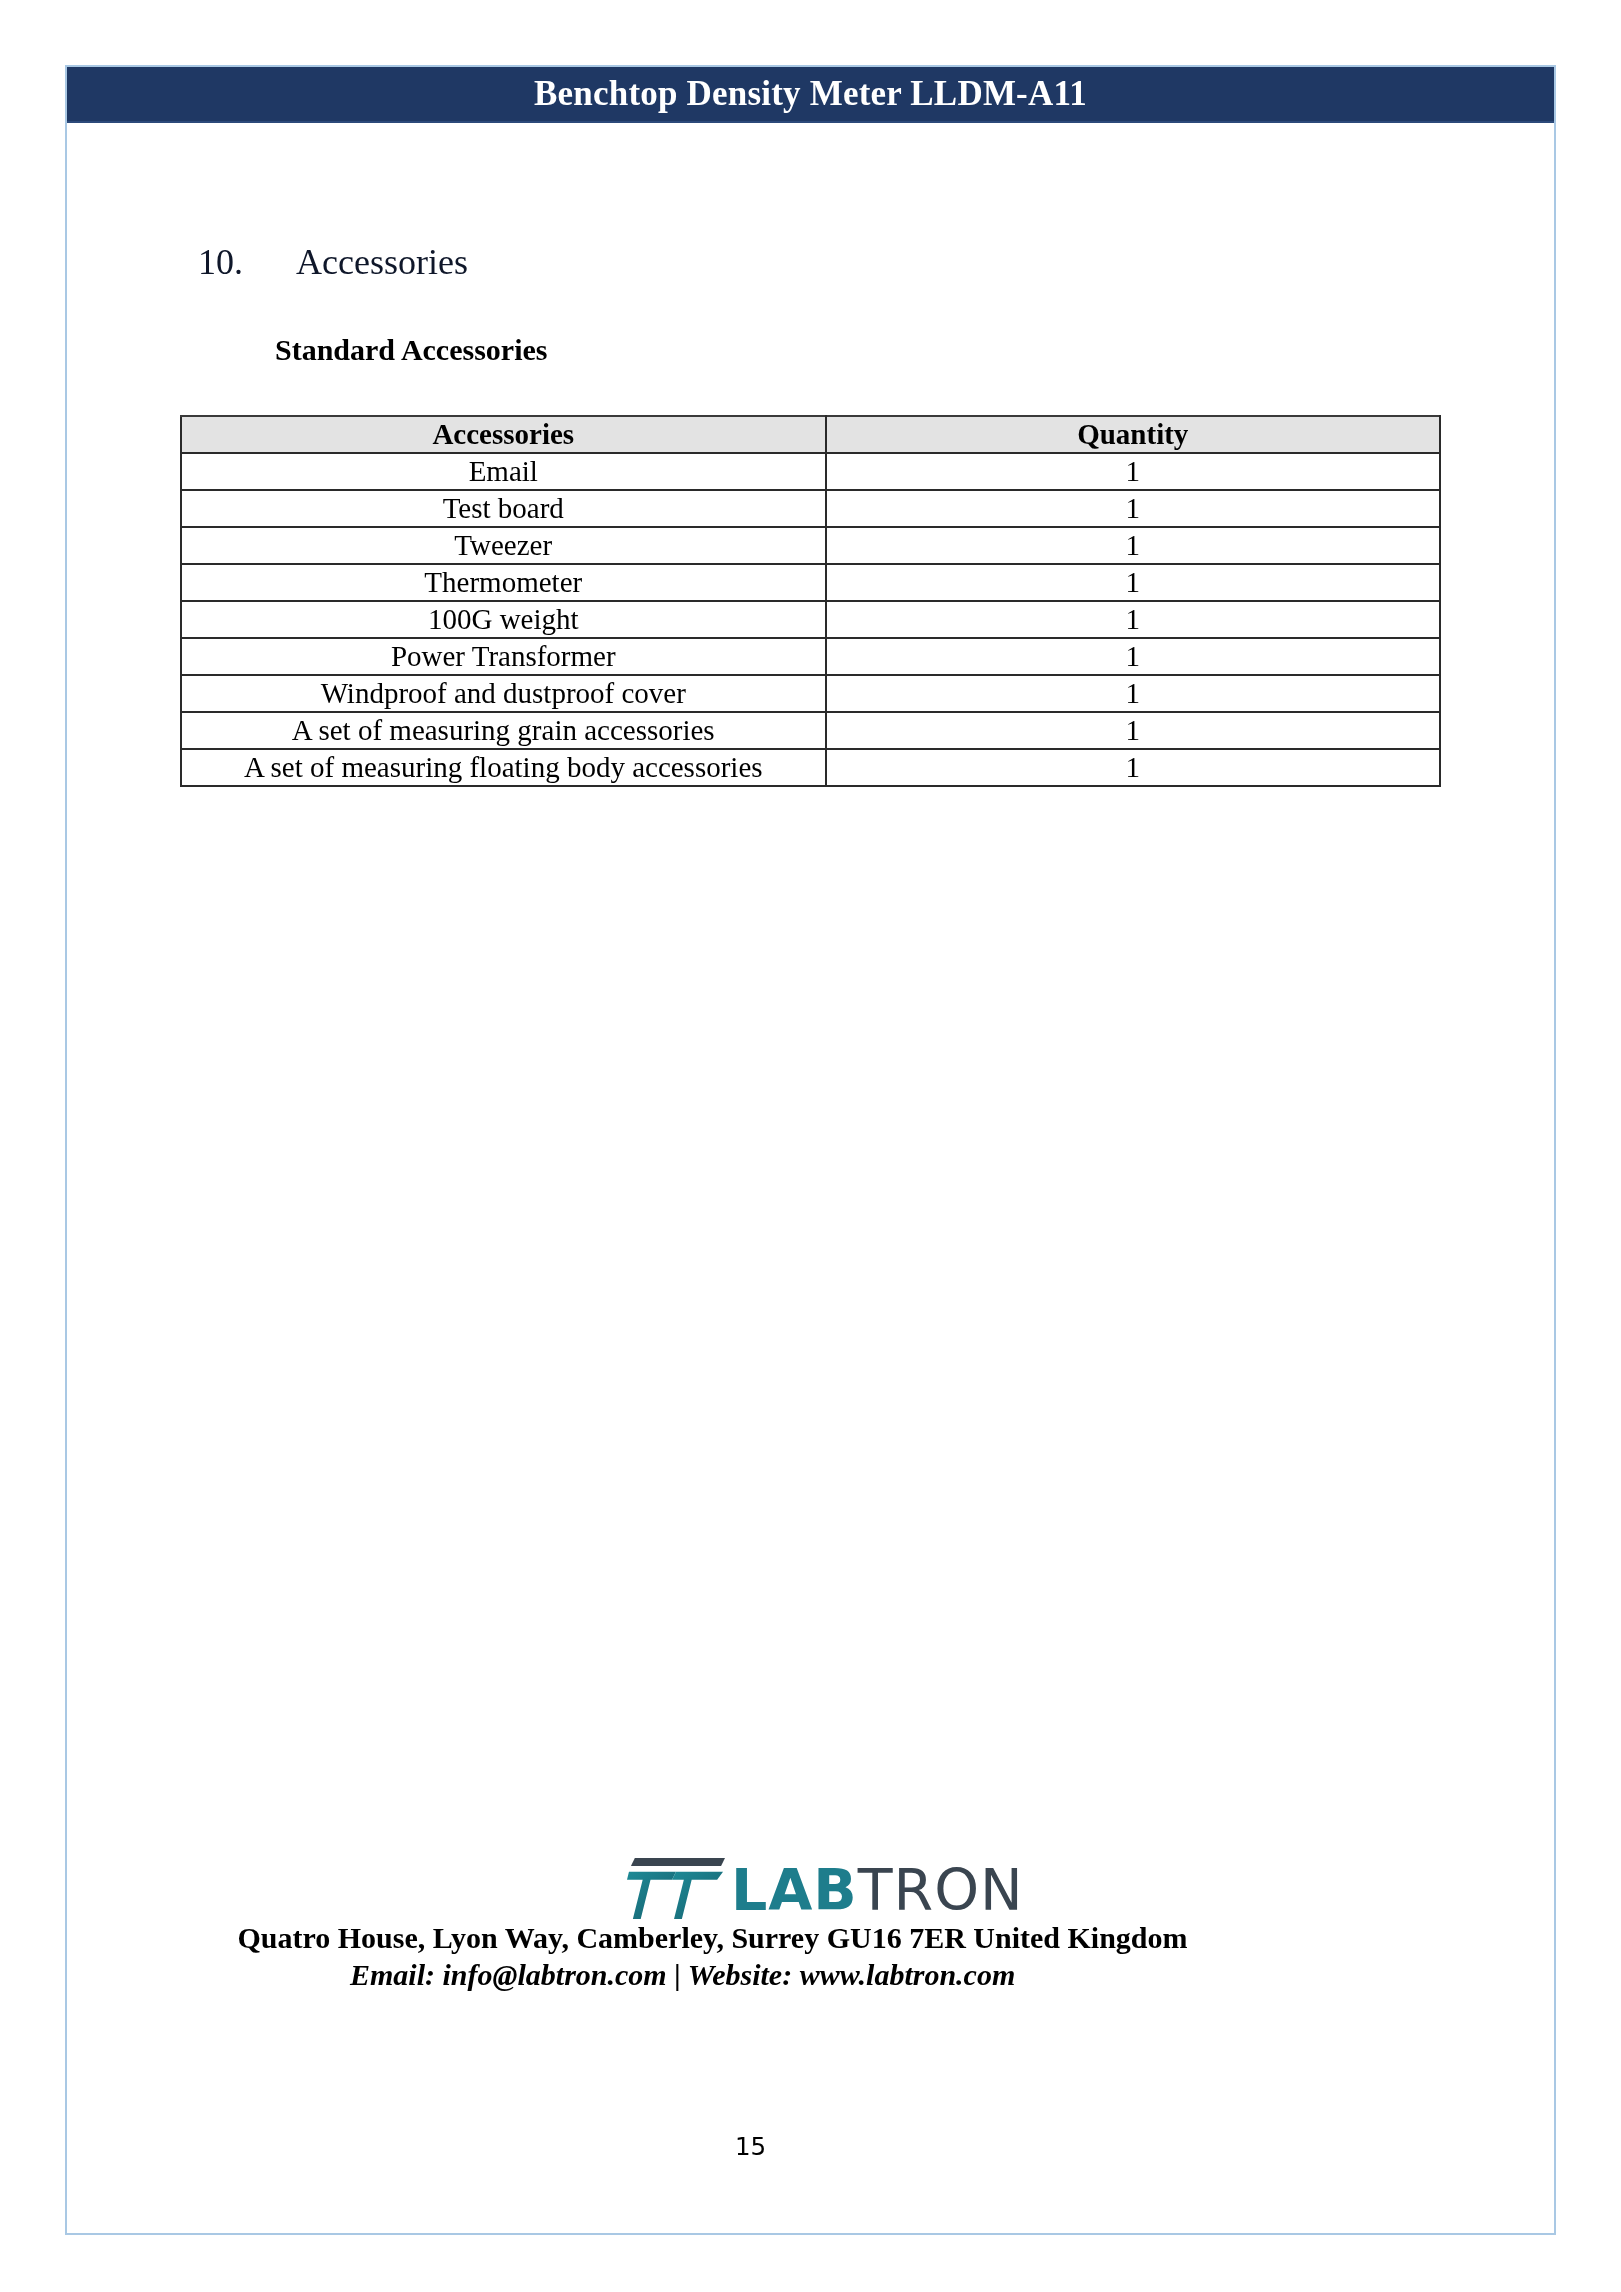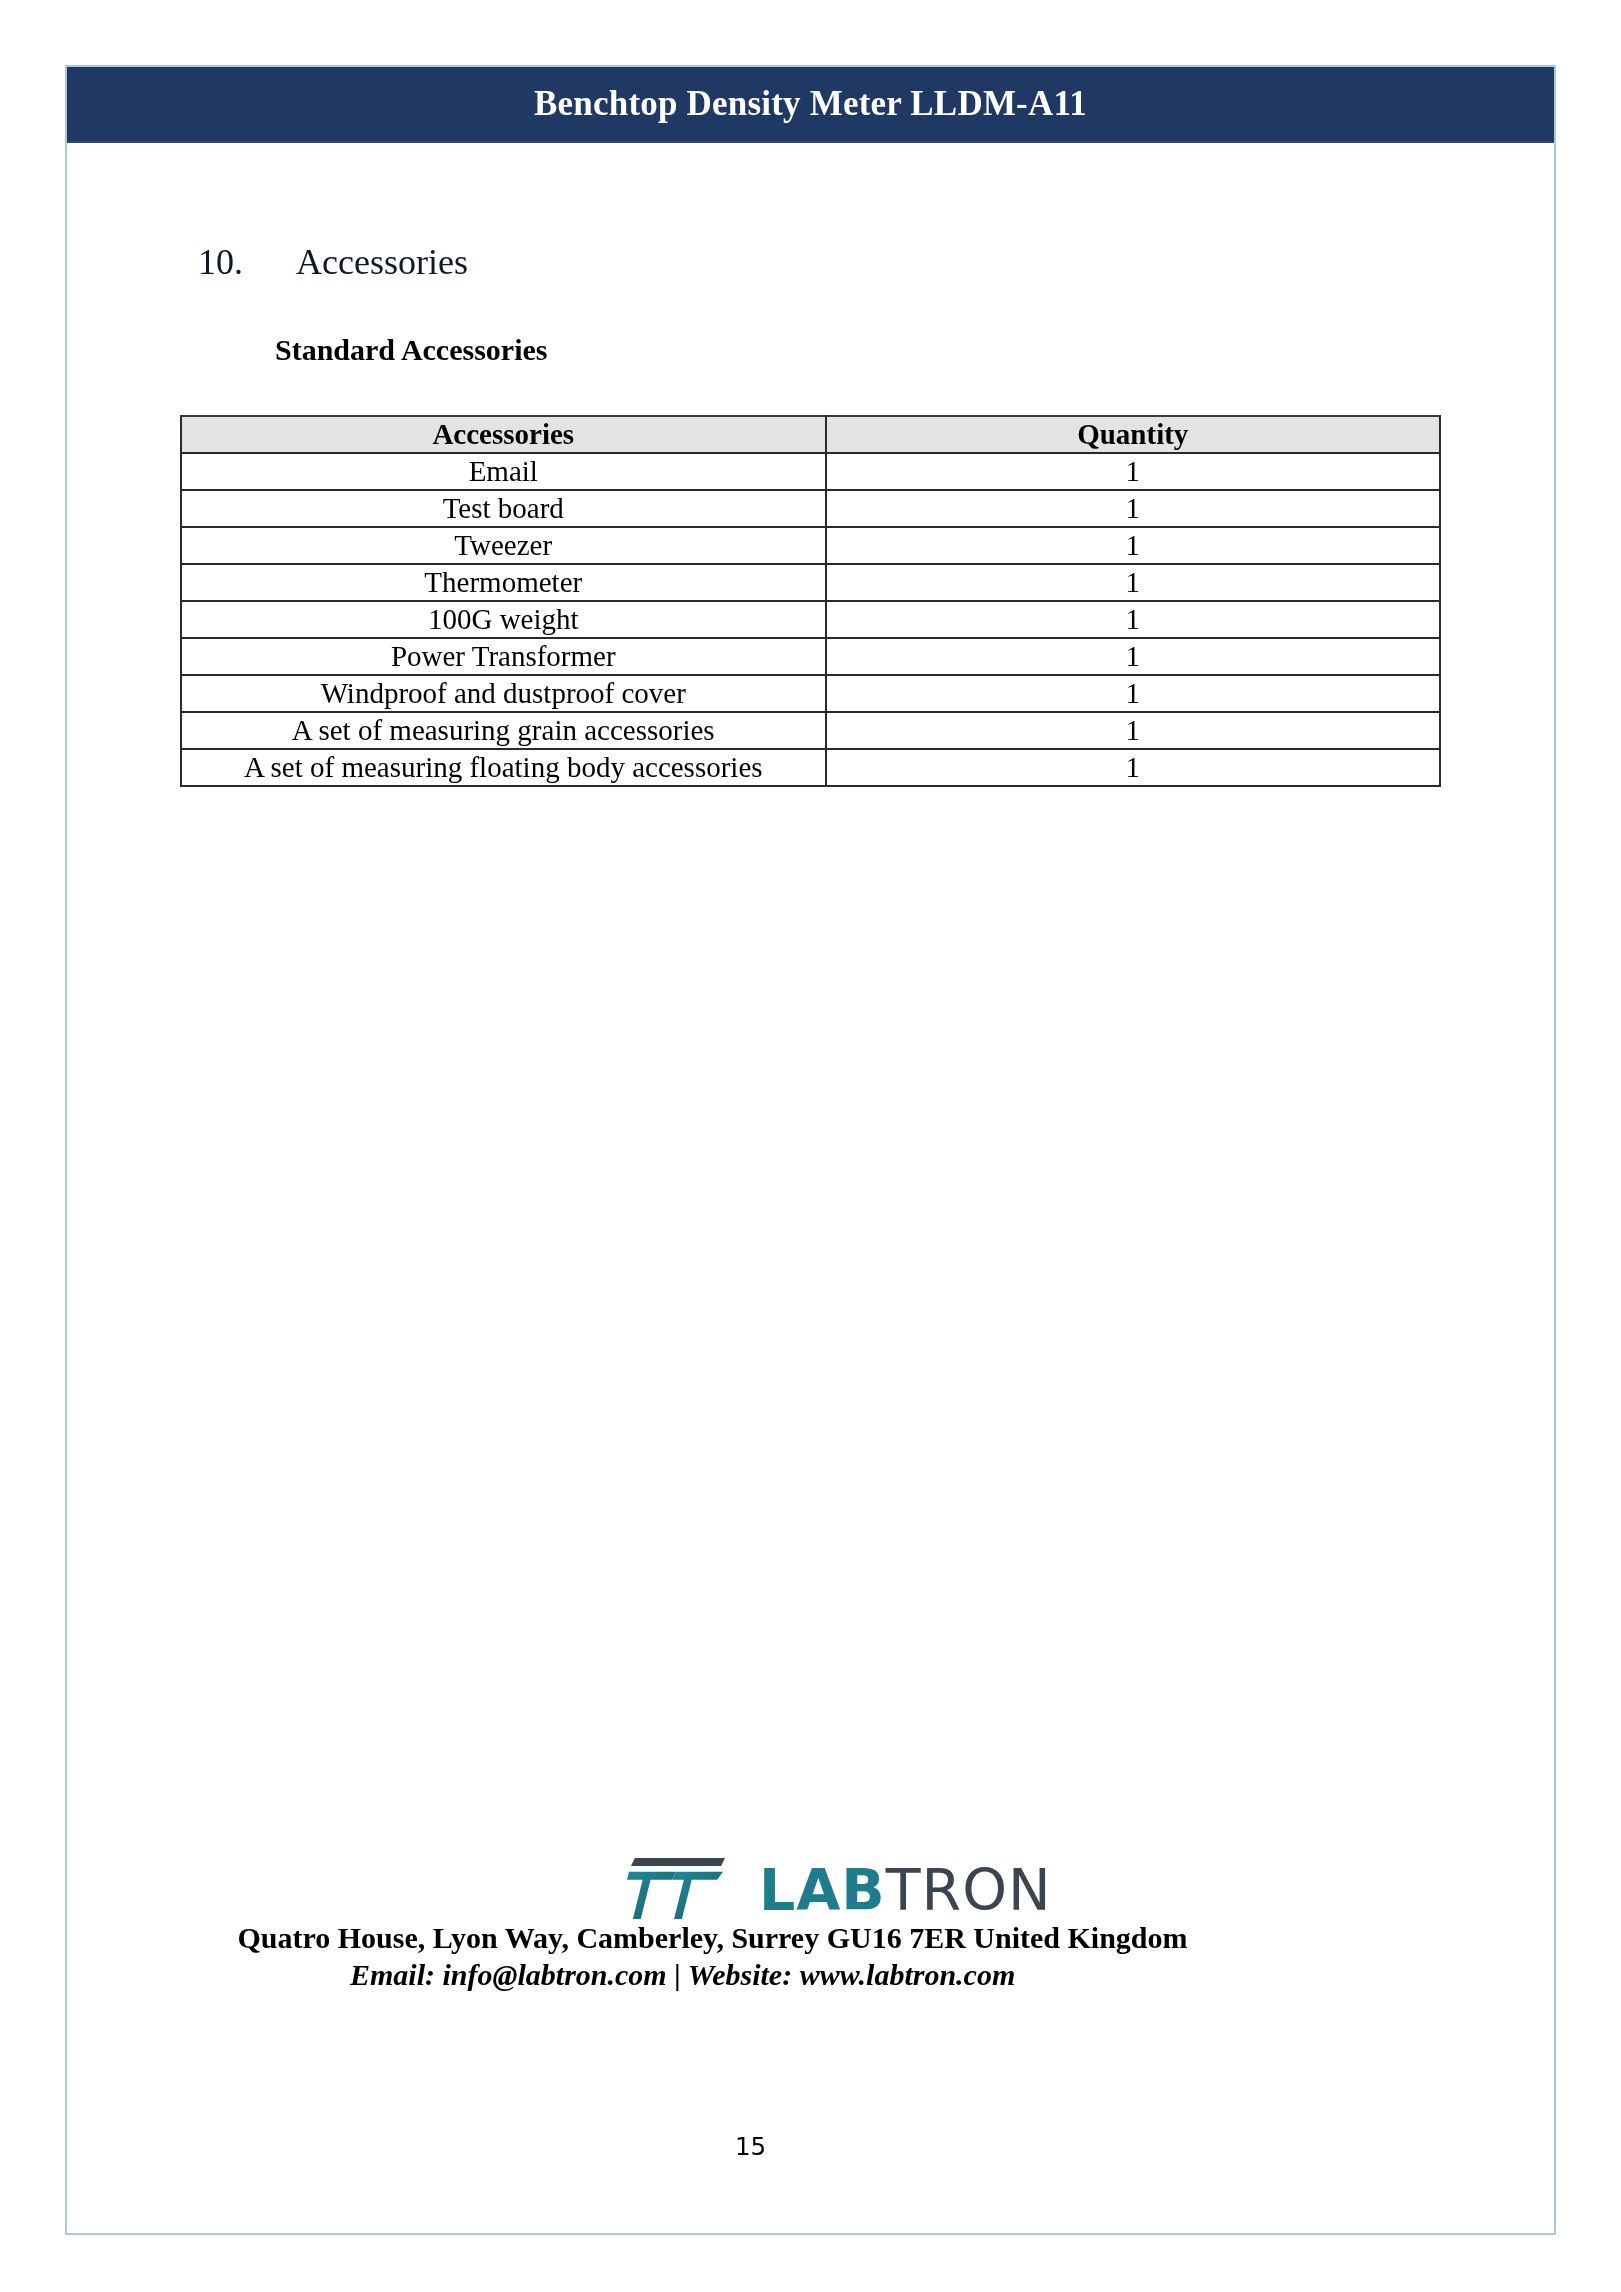--- a/index.html
+++ b/index.html
@@ -22,21 +22,21 @@
       width: 1491px;
       height: 2170px;
       border: 2px solid #a9c8e4;
       box-sizing: border-box;
     }
     .header-band {
       position: absolute;
       left: 67px;
       top: 67px;
       width: 1487px;
-      height: 76px;
+      height: 56px;
       background: #1f3864;
       border-bottom: 2px solid #2c4a7a;
       box-sizing: border-box;
       display: flex;
       align-items: center;
       justify-content: center;
     }
     .header-title {
       color: #ffffff;
       font-family: "Liberation Serif", "DejaVu Serif", serif;
@@ -103,21 +103,21 @@
       height: 65px;
       margin-right: 5.9px;
     }
     .logo-text {
       font-family: "DejaVu Sans", "Liberation Sans", sans-serif;
       font-size: 57px;
       line-height: 57px;
       letter-spacing: 1px;
       margin-bottom: 2px;
     }
-    .logo-lab { color: #1e7d8c; font-weight: bold; margin-left: 28px; }
+    .logo-lab { color: #1e7d8c; font-weight: bold; }
     .logo-tron { color: #3a4550; font-weight: normal; margin-top: 12px; }
     .footer-address {
       position: absolute;
       left: 0;
       width: 1425px;
       top: 1921px;
       text-align: center;
       font-weight: bold;
       font-size: 30px;
     }

